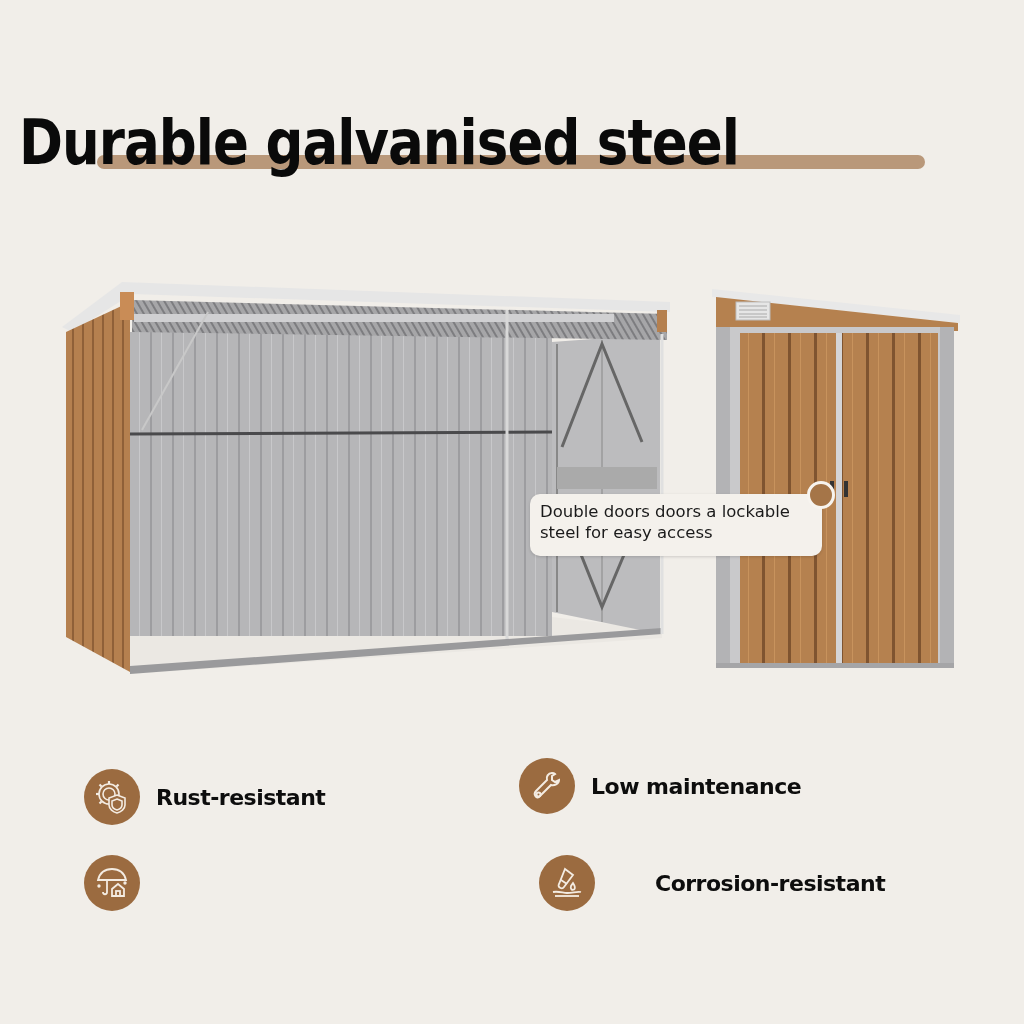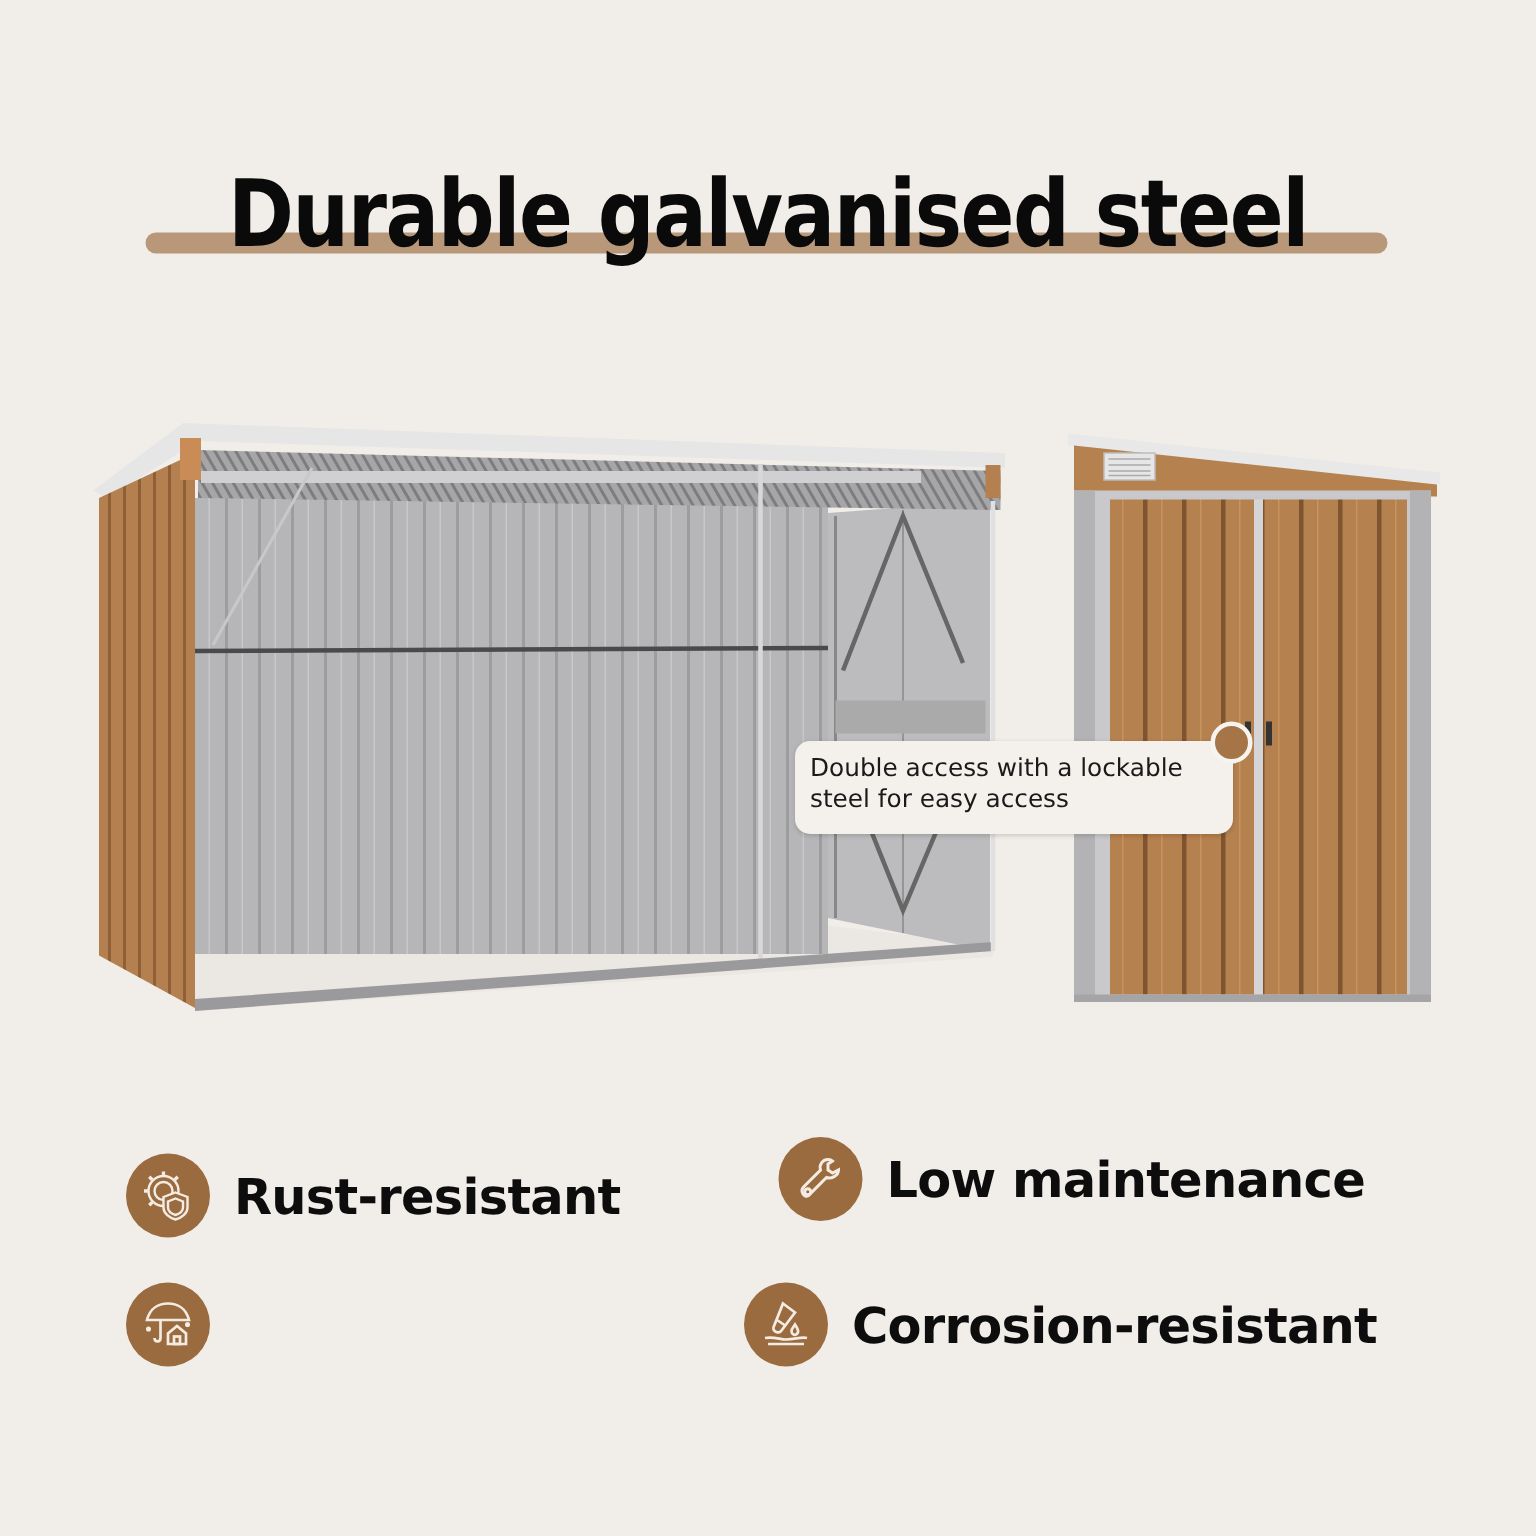--- a/index.html
+++ b/index.html
@@ -2,21 +2,21 @@
 <html><head>
 <meta charset="utf-8">
 <style>
   html, body { margin: 0; padding: 0; }
   body {
     width: 1024px; height: 1024px; overflow: hidden;
     background: #f1eee9;
     font-family: "DejaVu Sans", sans-serif;
     position: relative;
   }
-  .title-wrap { position: absolute; left: 0; top: 108px; width: 1024px; text-align: center; }
+  .title-wrap { position: absolute; left: 0; top: 108px; width: 1024px; text-align: left; }
   .title-underline {
     position: absolute; left: 97px; top: 155px; width: 828px; height: 14px;
     background: #b9987a; border-radius: 7px;
   }
   .title {
     position: relative; display: inline-block;
     font-family: "DejaVu Sans", sans-serif; font-weight: 900; font-size: 62px;
     letter-spacing: -1px; color: #0a0a0a; line-height: 70px; font-stretch: condensed;
     transform: scaleX(0.95);
   }
@@ -34,21 +34,21 @@
   .callout-dot {
     position: absolute; left: 807px; top: 481px; width: 22px; height: 22px; border-radius: 50%;
     background: #a57548; border: 3px solid #f7f4ef; box-sizing: content-box;
   }
   .feature { position: absolute; display: flex; align-items: center; }
   .feature .icon {
     width: 56px; height: 56px; border-radius: 50%; background: #9b6b40;
     display: flex; align-items: center; justify-content: center; flex-shrink: 0;
   }
   .feature .label {
-    font-family: "DejaVu Sans", sans-serif; font-weight: bold; font-size: 33px; color: #0d0d0d;
+    font-family: "DejaVu Sans", sans-serif; font-weight: bold; font-size: 22px; color: #0d0d0d;
     margin-left: 16px; white-space: nowrap; letter-spacing: -0.5px;
   }
 </style>
 </head>
 <body>
 
 <div class="title-underline"></div>
 <div class="title-wrap">
   <span class="title">Durable galvanised steel</span>
 </div>
@@ -127,21 +127,21 @@
 
   <rect x="30" y="48" width="96" height="330" fill="url(#wood2)"></rect>
   <rect x="132" y="48" width="96" height="330" fill="url(#wood2)"></rect>
   <rect x="126" y="48" width="6" height="330" fill="#d5d5d7"></rect>
   <rect x="120" y="196" width="4" height="16" fill="#333"></rect>
   <rect x="134" y="196" width="4" height="16" fill="#333"></rect>
   <rect x="6" y="378" width="238" height="5" fill="#a5a5a7"></rect>
 </svg>
 
 <div class="callout">
-  <span>Double access with a lockable</span>
+  <span>Double doors doors a lockable</span>
   <span>steel for easy access</span>
 </div>
 <div class="callout-dot"></div>
 
 <div class="feature" style="left:84px; top:769px;">
   <div class="icon">
     <svg width="36" height="36" viewBox="0 0 36 36" fill="none" stroke="#f4ece2" stroke-width="1.6">
       <circle cx="15" cy="15" r="10"></circle>
       <circle cx="15" cy="15" r="6"></circle>
       <g stroke-width="2.2">
@@ -174,21 +174,21 @@
       <path d="M4 15 C6 7 12 4 18 4 C24 4 30 7 32 15 Z"></path>
       <path d="M13 15 L13 27 C13 30 9 30 9 27"></path>
       <path d="M18 31 L18 24 L24 19 L30 24 L30 31 Z"></path>
       <rect x="22" y="26" width="4" height="5"></rect>
       <circle cx="5" cy="21" r="0.8" fill="#f4ece2"></circle>
         <circle cx="31" cy="18" r="0.8" fill="#f4ece2"></circle>
     </svg>
   </div>
 </div>
 
-<div class="feature" style="left:496px; top:855px;">
+<div class="feature" style="left:539px; top:855px;gap:44px;">
   <div class="icon">
     <svg width="36" height="36" viewBox="0 0 36 36" fill="none" stroke="#f4ece2" stroke-width="1.8">
       <path d="M16 4 L24 10 L15 22 C13 25 8 22 10 19 Z"></path>
       <line x1="12" y1="15" x2="18" y2="19"></line>
       <path d="M24 18 C26 21 27 23 25 24.5 C23 25.5 21 24 22 21 Z"></path>
       <path d="M4 27 C10 26 14 28 18 28 C24 28 28 26 32 27"></path>
       <line x1="6" y1="31" x2="30" y2="31"></line>
     </svg>
   </div>
   <span class="label">Corrosion-resistant</span>

